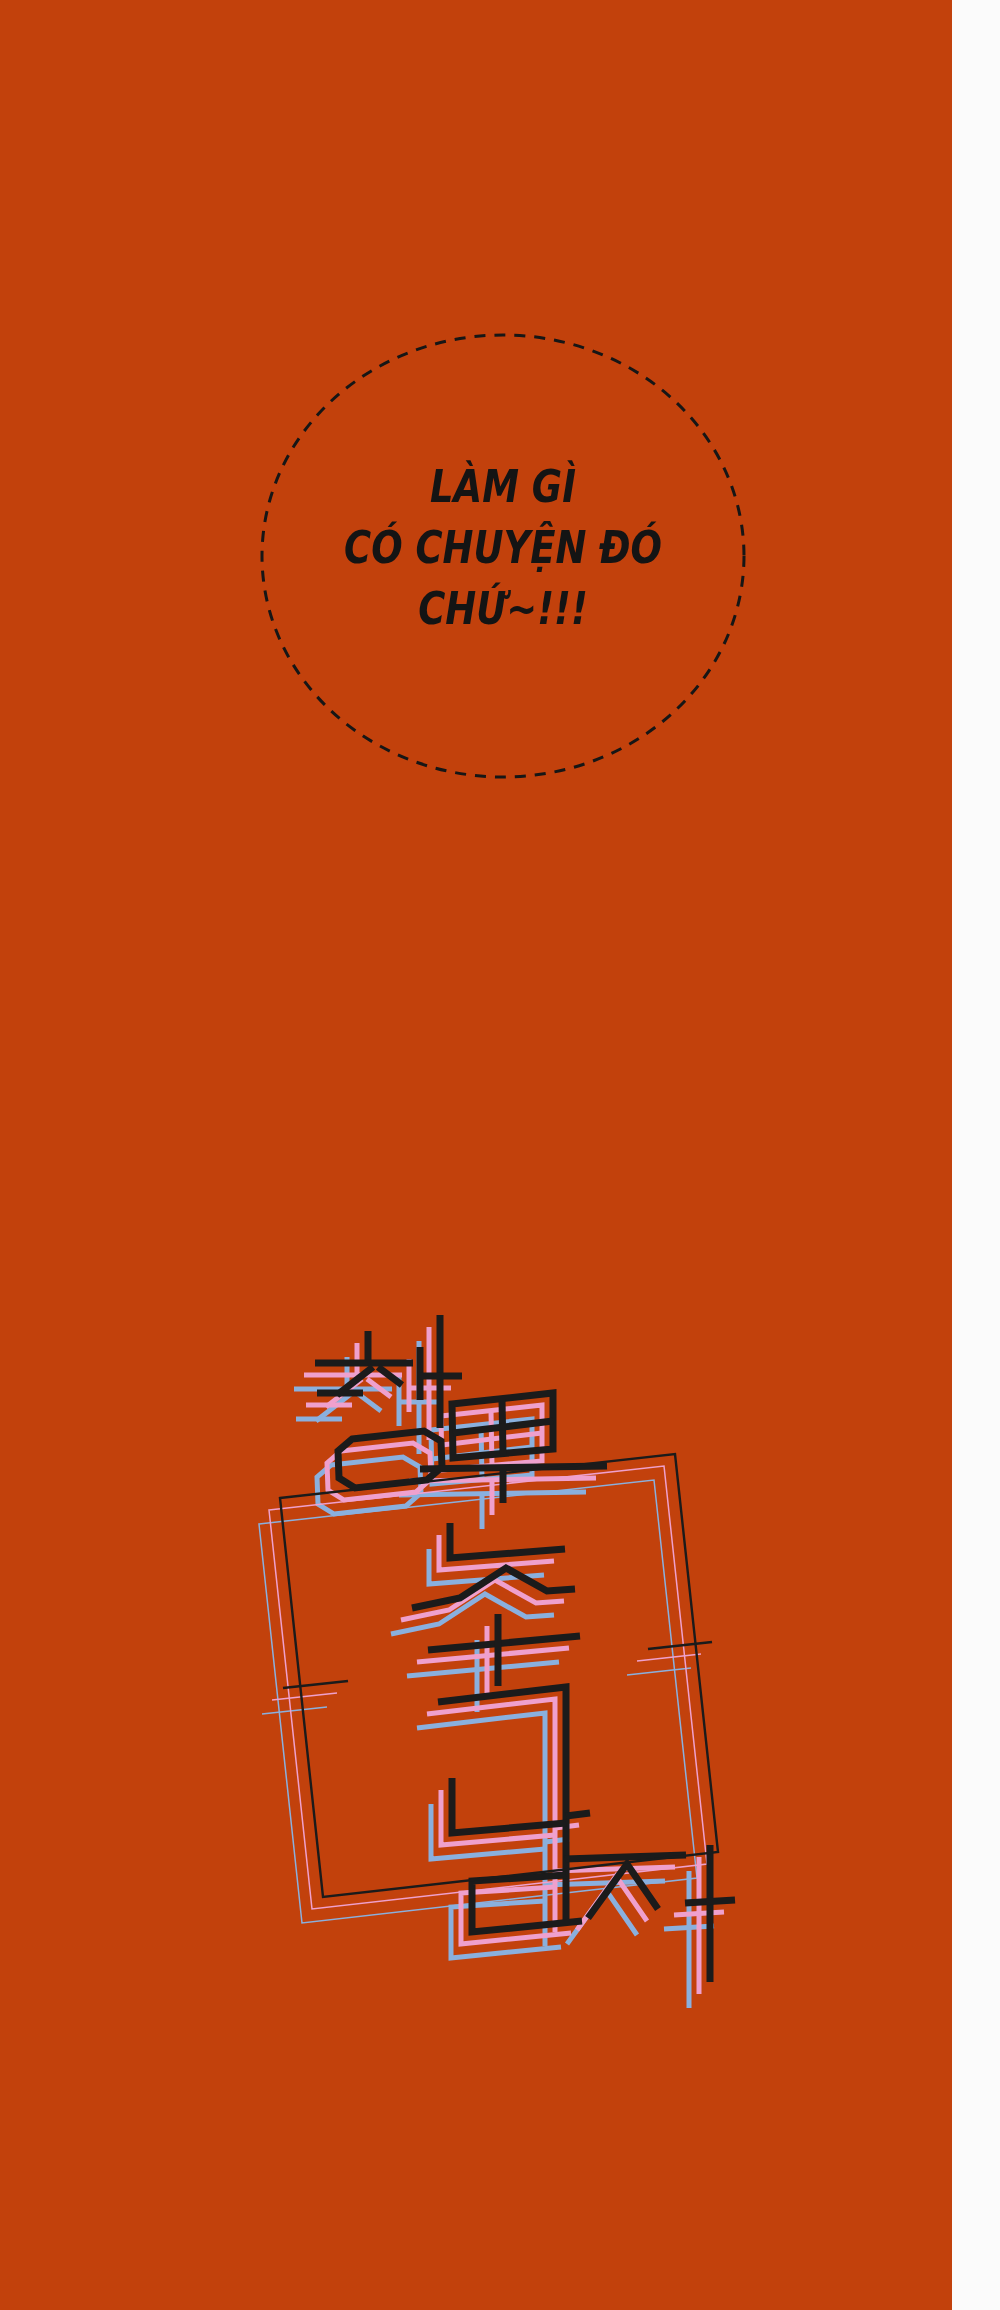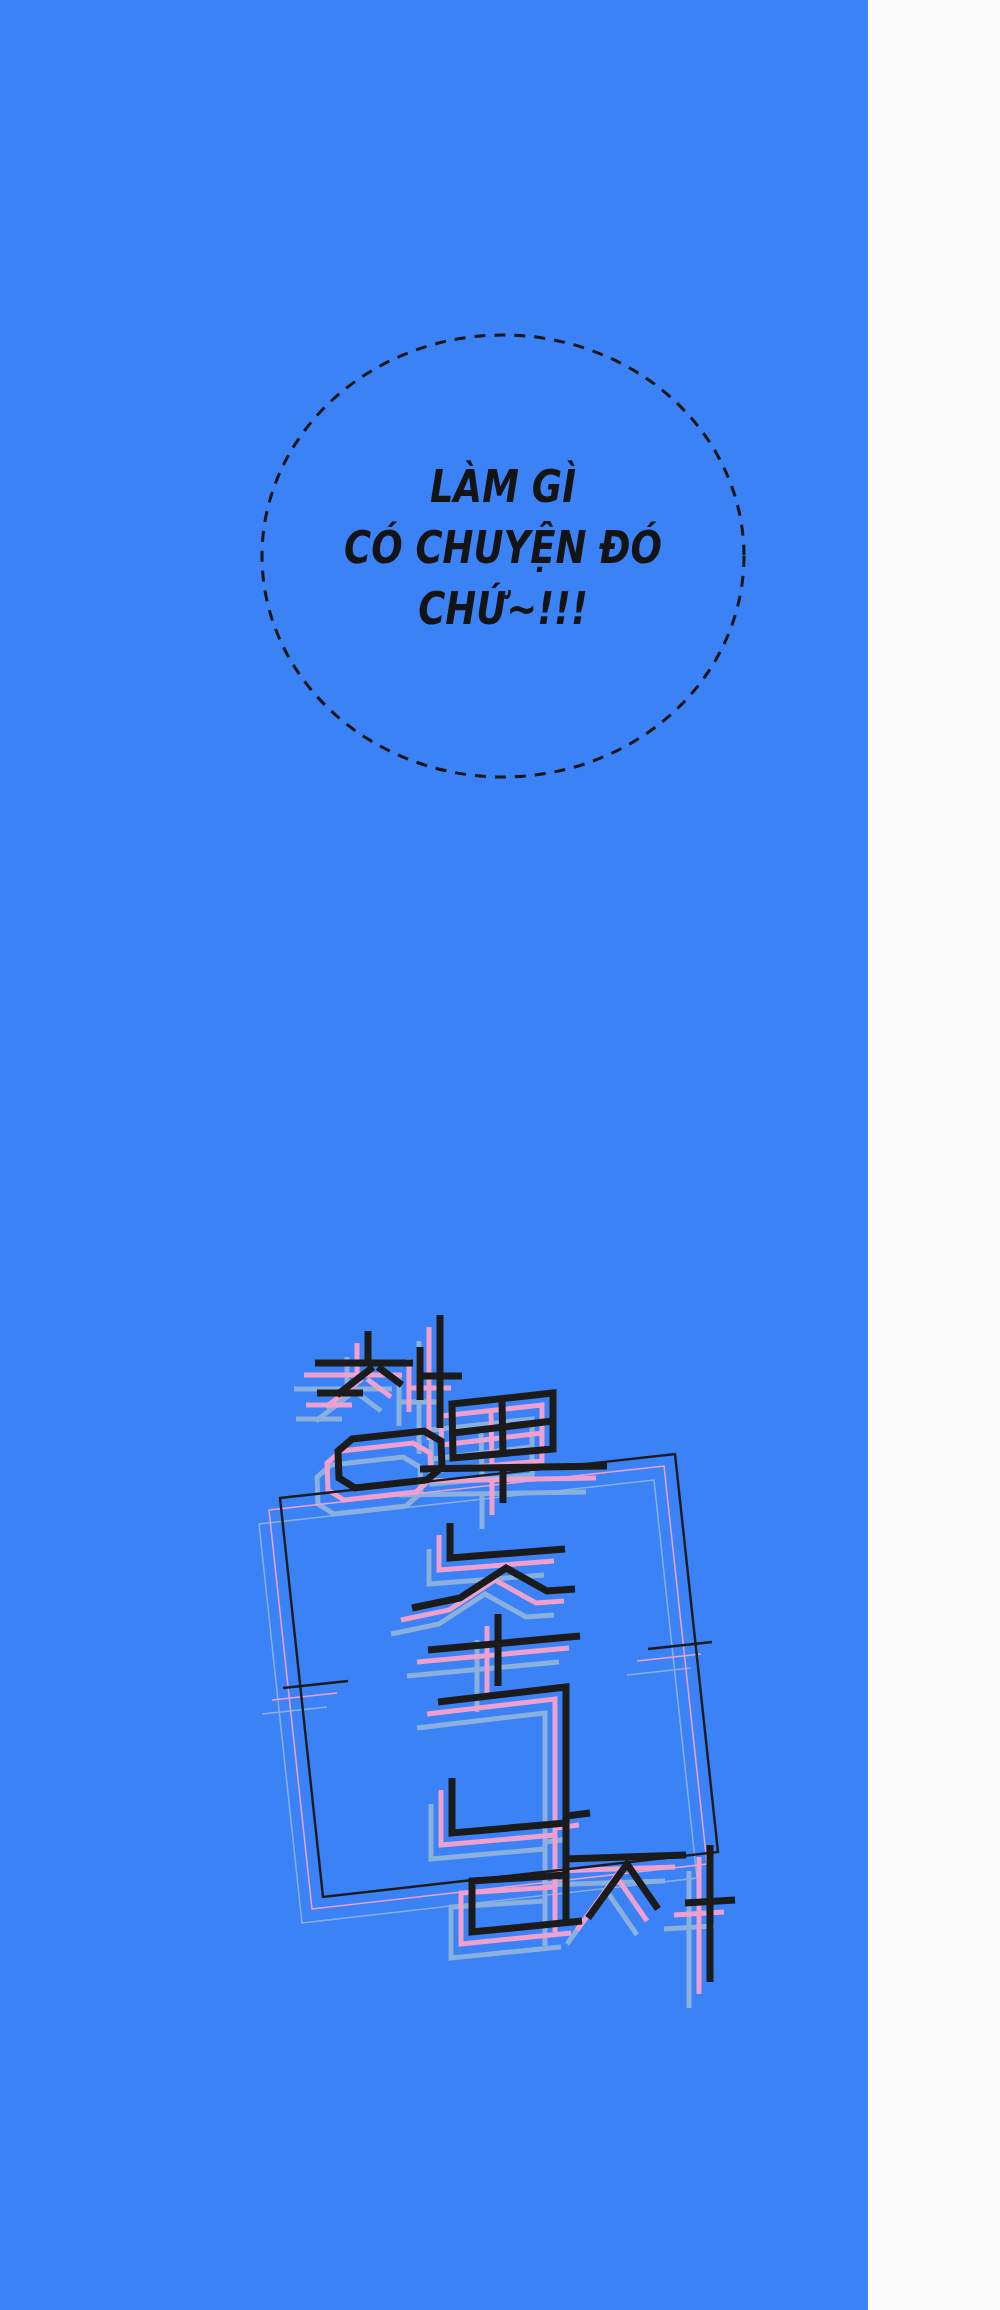--- a/index.html
+++ b/index.html
@@ -1,19 +1,19 @@
 <!DOCTYPE html>
 <html><head>
 <meta charset="utf-8">
 <style>
   html,body{margin:0;padding:0;background:#fbfbfb;}
   .page{
     position:relative;
-    width:868px;height:2310px;
-    background:#3b82f6;
+    width:952px;height:2310px;
+    background:#c2410c;
     overflow:hidden;
   }
   .art-svg{
     position:absolute;left:0;top:0;width:1000px;height:2310px;
   }
   .bubble-text{
     position:absolute;
     left:203px;top:456px;width:600px;
     text-align:center;
     font-family:"DejaVu Sans",sans-serif;

